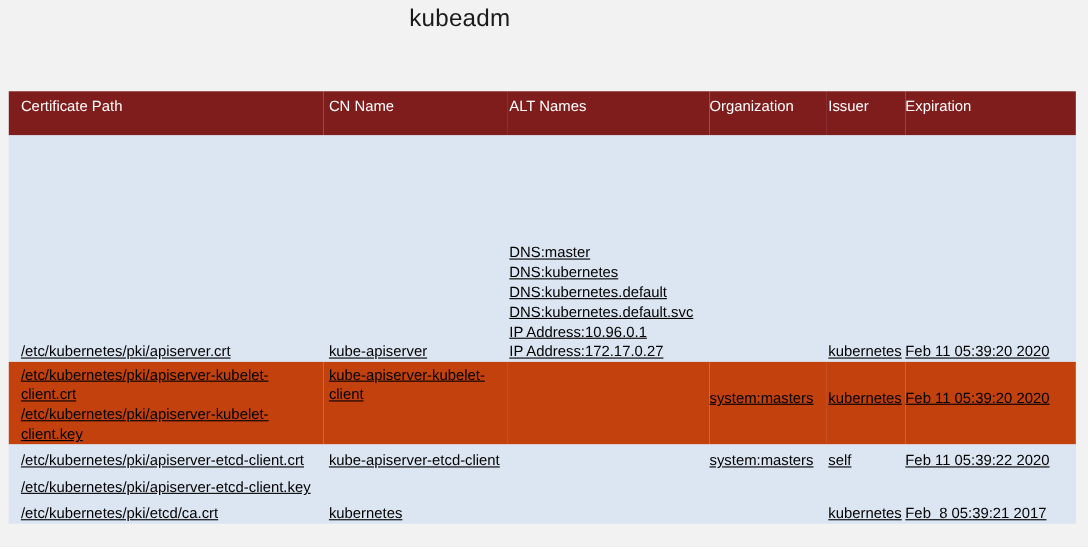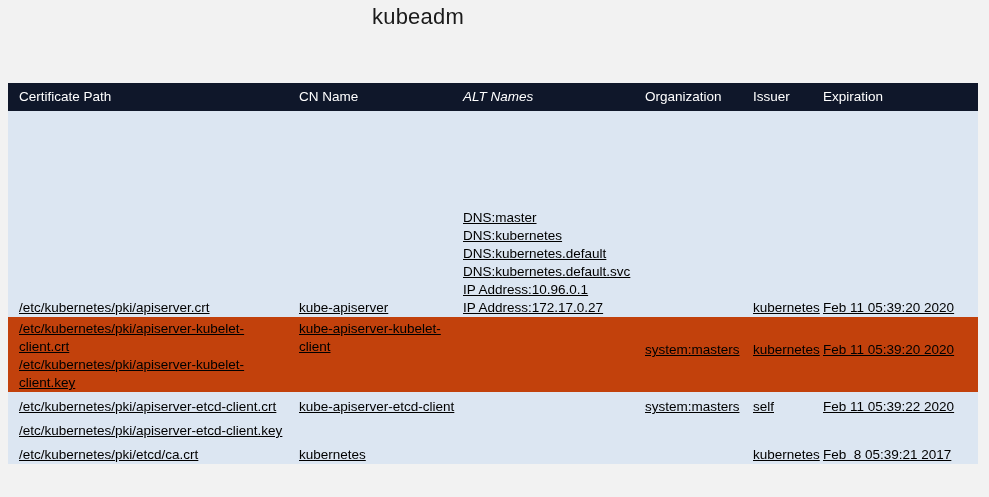--- a/index.html
+++ b/index.html
@@ -32,26 +32,26 @@
     left: 8px;
     top: 83px;
     width: 970px;
     border-collapse: collapse;
     table-layout: fixed;
     background: #dce6f2;
     box-shadow: 0 0 0 0px transparent;
   }
 
   #cert-table thead th {
-    background: #0f172a;
+    background: #7f1d1d;
     color: #ffffff;
     font-size: 13.5px;
     font-weight: 400;
     text-align: left;
-    padding: 5px 0 6px 0;
+    padding: 5px 0 18px 0;
     height: 17px;
     vertical-align: middle;
     border: none;
   }
 
   #cert-table tbody td {
     background: #dce6f2;
     color: #000000;
     font-size: 13.5px;
     font-weight: 400;
@@ -75,21 +75,21 @@
 
   .pad-path   { padding-left: 11px !important; }
   .pad-cn     { padding-left: 5px !important; }
   .pad-alt    { padding-left: 2px !important; }
   .pad-org    { padding-left: 0px !important; }
   .pad-issuer { padding-left: 2px !important; }
   .pad-exp    { padding-left: 0px !important; }
 
   th.pad-path   { padding-left: 11px !important; }
   th.pad-cn     { padding-left: 5px !important; }
-  th.pad-alt    { padding-left: 2px !important; font-style: italic; }
+  th.pad-alt    { padding-left: 2px !important; }
   th.pad-org    { padding-left: 0px !important; }
   th.pad-issuer { padding-left: 2px !important; }
   th.pad-exp    { padding-left: 0px !important; }
 
   .cell-inner {
     white-space: pre-wrap;
     word-break: break-word;
     display: block;
     text-decoration: underline;
   }

